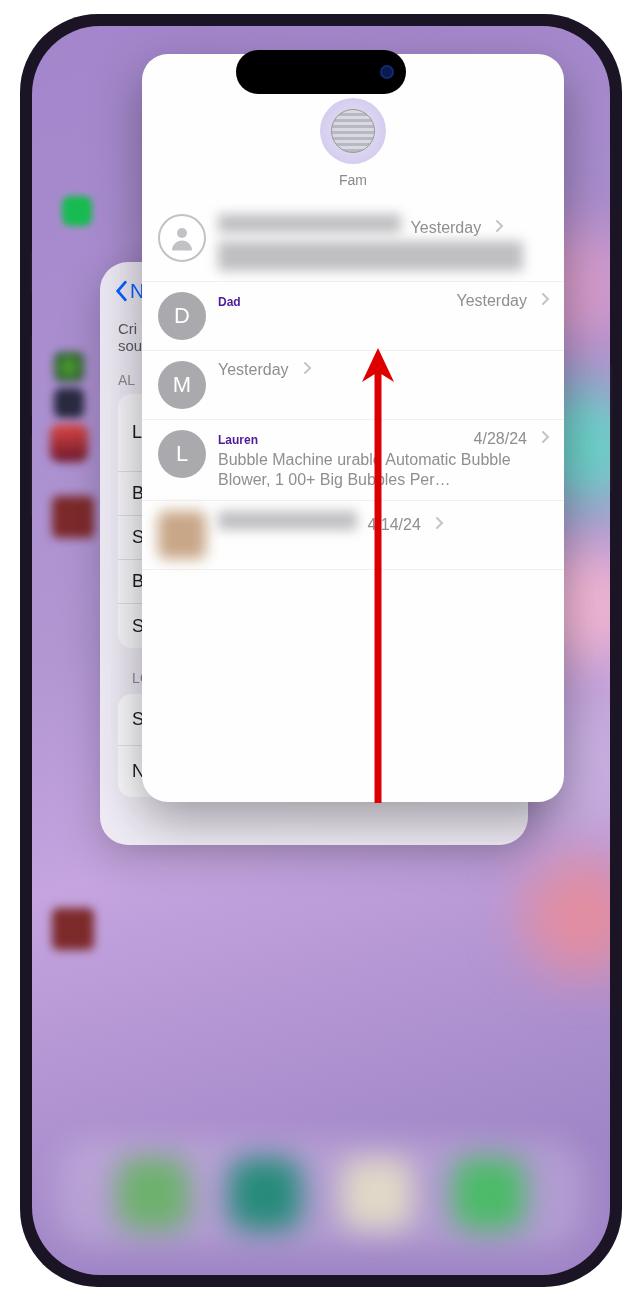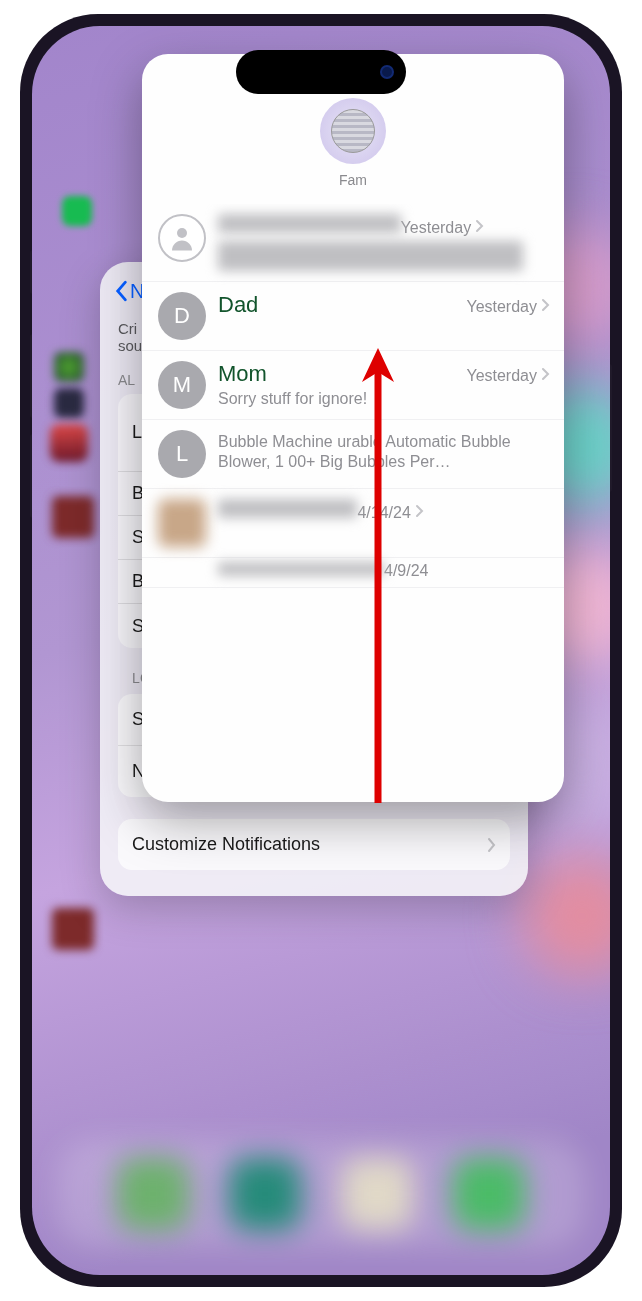--- a/index.html
+++ b/index.html
@@ -132,22 +132,22 @@
       border-bottom: 1px solid #f0f0f2;
       position: relative;
       min-height: 66px;
     }
     .msg-avatar { width:48px; height:48px; border-radius:50%; background:#c8c8cc; color:#fff; display:flex; align-items:center; justify-content:center; font-size:22px; margin-right:12px; flex-shrink:0; }
     .msg-avatar.hollow { background:#fff; border:2px solid #c1c1c6; }
     .msg-avatar.hollow svg { width:30px; height:30px; fill:#c1c1c6; }
     .msg-avatar.blur { filter: blur(7px); background:#9a7a6a; }
     .msg-avatar.sq { border-radius: 8px; }
     .msg-content { flex:1; min-width:0; }
-    .msg-top { display:flex; align-items:baseline; gap:0; }
-    .msg-name { font-size:22px; color:#14532d; font-weight:400; flex:1; white-space:nowrap; overflow:hidden; text-overflow:ellipsis; }
+    .msg-top { display:flex; align-items:baseline; gap:10px; }
+    .msg-name { font-size:12px; color:#4c1d95; font-weight:700; flex:1; white-space:nowrap; overflow:hidden; text-overflow:ellipsis; }
     .msg-time { font-size:16px; color:#8e8e93; flex-shrink:0;}
     .msg-chev { color:#c4c4c8; margin-left:4px; flex-shrink:0; }
     .msg-preview { font-size:16px; color:#8e8e93; line-height:1.25; margin-top:2px; display:-webkit-box; -webkit-line-clamp:2; -webkit-box-orient:vertical; overflow:hidden; }
     .redact { background:#bfbfc2; border-radius:3px; filter: blur(6px); }
     .redact-name { height:19px; width: 55%; }
     .redact-line { height: 30px; width: 92%; margin-top:4px; }
 
     
     .arrow-overlay {
       position: absolute;
@@ -240,30 +240,20 @@
           <span class="value">
               <span>Automatic</span>
               <svg class="chev" viewBox="0 0 9 16">
                 <path d="M2 2 L7 8 L2 14" stroke="#c4c4c8" stroke-width="2" fill="none" stroke-linecap="round"></path>
               </svg>
             </span>
         </div>
       </div>
 
       <div style="height:22px"></div>
-      <div class="list-group">
-        <div class="list-row">
-          <span>Customize Notifications</span>
-          <span class="value">
-              <svg class="chev" viewBox="0 0 9 16">
-                <path d="M2 2 L7 8 L2 14" stroke="#c4c4c8" stroke-width="2" fill="none" stroke-linecap="round"></path>
-              </svg>
-            </span>
-        </div>
-      </div>
     </div>
 
     <div class="card-front">
       <div class="fam-avatar">
           <div class="globe"></div>
         </div>
       <div class="fam-label">Fam</div>
 
       <div class="msg-list">
 
@@ -300,63 +290,59 @@
             </div>
           </div>
         </div>
 
         <div class="msg-row">
           <div class="msg-avatar" style="background:#a9a9ae">
               <span>M</span>
             </div>
           <div class="msg-content">
             <div class="msg-top">
-              <span class="msg-name">Mom</span>
               <span class="msg-time">Yesterday</span>
               <svg class="msg-chev" width="9" height="14" viewBox="0 0 9 14">
                   <path d="M2 2 L7 7 L2 12" stroke="#c4c4c8" stroke-width="2" fill="none" stroke-linecap="round"></path>
                 </svg>
             </div>
-            <div class="msg-preview">Sorry stuff for         ignore!</div>
           </div>
         </div>
 
 
 
         <div class="msg-row">
           <div class="msg-avatar" style="background:#a9a9ae">
               <span>L</span>
             </div>
           <div class="msg-content">
+            <div class="msg-top">
+              <span class="msg-name">Lauren</span>
+              <span class="msg-time">4/28/24</span>
+              <svg class="msg-chev" width="9" height="14" viewBox="0 0 9 14">
+                  <path d="M2 2 L7 7 L2 12" stroke="#c4c4c8" stroke-width="2" fill="none" stroke-linecap="round"></path>
+                </svg>
+            </div>
             <div class="msg-preview">Bubble Machine   urable Automatic Bubble Blower, 1   00+ Big Bubbles Per…</div>
           </div>
         </div>
 
         <div class="msg-row">
           <div class="msg-avatar blur sq" style="background:#c7a78a"></div>
           <div class="msg-content">
             <div class="msg-top">
               <div class="redact redact-name" style="width:42%"></div>
               <span class="msg-time">4/14/24</span>
               <svg class="msg-chev" width="9" height="14" viewBox="0 0 9 14">
                   <path d="M2 2 L7 7 L2 12" stroke="#c4c4c8" stroke-width="2" fill="none" stroke-linecap="round"></path>
                 </svg>
             </div>
           </div>
         </div>
 
-        <div class="msg-row" style="min-height:30px;padding-top:4px;padding-bottom:0">
-          <div style="width:48px;margin-right:12px"></div>
-          <div class="msg-content">
-            <div class="msg-top">
-              <div class="redact redact-name" style="width:50%;height:14px"></div>
-              <span class="msg-time">4/9/24</span>
-            </div>
-          </div>
-        </div>
 
       </div>
     </div>
 
     <svg class="arrow-overlay" viewBox="0 0 40 460">
       <defs>
         <marker id="ah" markerWidth="14" markerHeight="14" refX="7" refY="3" orient="auto">
           <path d="M0,0 L14,3 L0,6 L3,3 Z" fill="#d60000"></path>
         </marker>
       </defs>

